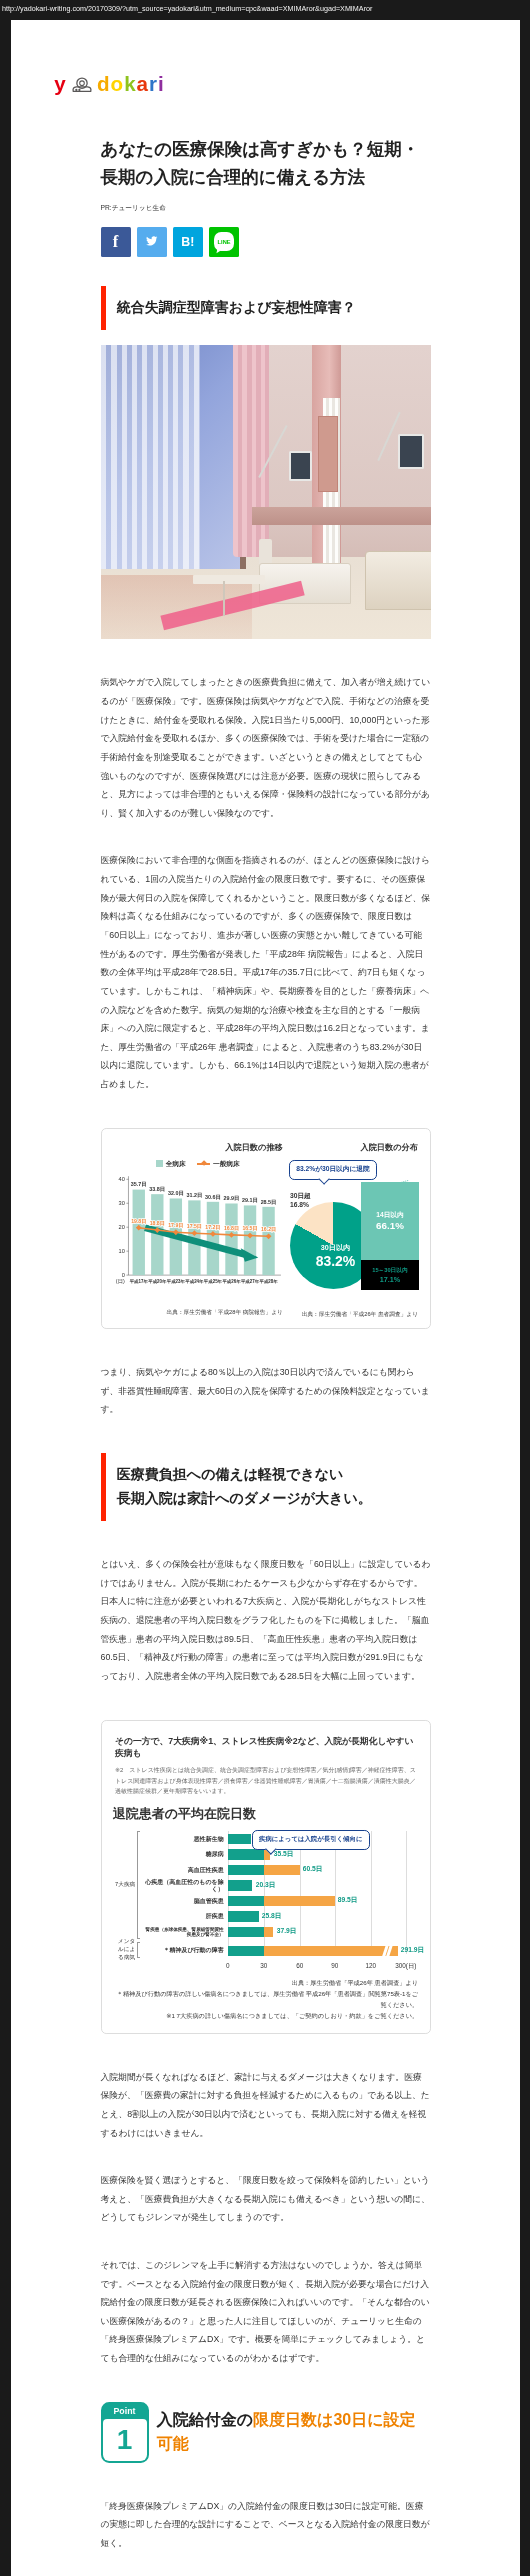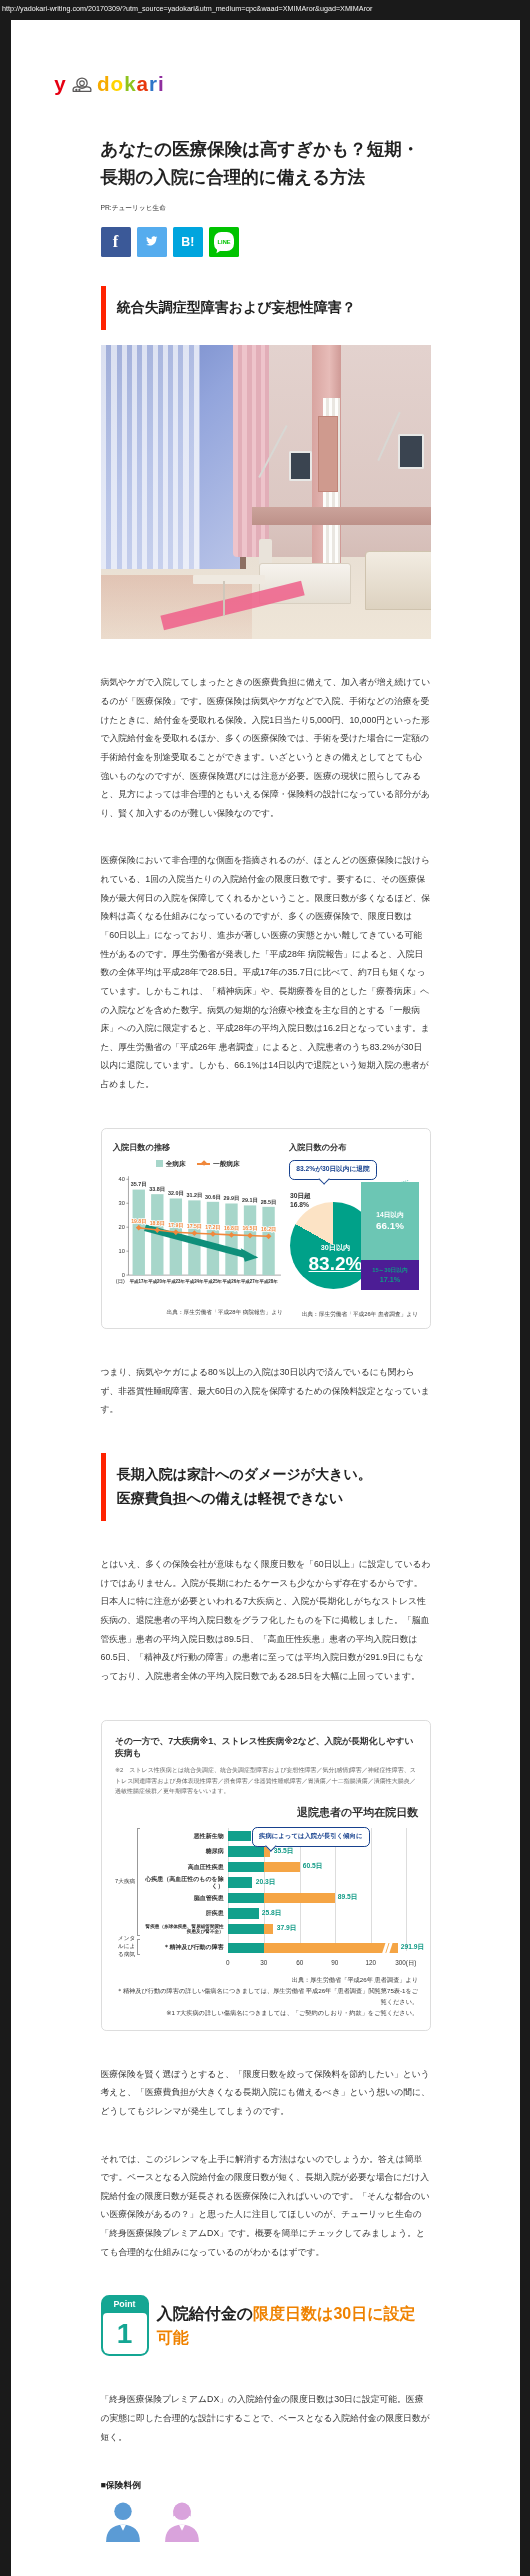--- a/index.html
+++ b/index.html
@@ -107,52 +107,52 @@
   .ph-tleg { position:absolute; left:37%; top:80%; width:2.6px; height:12%; background:#cfc7bb; }
 
   
   .chartbox {
     width:330px; margin:24px auto; border:0.5px solid #ddd; border-radius:5.2px;
     background:#fff; padding:13.4px 11.3px 11.3px 11.3px;
   }
   .cb-cols { display:flex; gap:6.2px; }
   .cb-left { width:170px; }
   .cb-right { width:129px; position:relative; }
-  .cb-title { text-align:left; font-size:8.2px; font-weight:bold; color:#333; }
+  .cb-title { text-align:right; font-size:8.2px; font-weight:bold; color:#333; }
   .legend { display:flex; justify-content:center; gap:11.3px; margin:7.2px 0 2.1px 0; font-size:6.7px; font-weight:bold; }
   .legend .sw { display:inline-block; width:7.2px; height:7.2px; margin-right:2.6px; vertical-align:-1px; }
   .legend .ln { display:inline-block; width:13.4px; height:2.1px; margin-right:2.6px; vertical-align:1.5px; position:relative; }
   .legend .ln:after { content:""; position:absolute; left:4.6px; top:-2.1px; width:4.1px; height:4.1px; transform:rotate(45deg); background:inherit; }
   .cb-source { text-align:right; font-size:5.7px; color:#333; margin-top:5.2px; }
 
   
   .callout {
     position:absolute; left:0; top:17.5px; border:1.5px solid #17418e; border-radius:5.2px;
     background:#fff; color:#17418e; font-size:6.7px; font-weight:bold; padding:4.6px 6.2px; white-space:nowrap; z-index:3;
   }
   .callout:after {
     content:""; position:absolute; left:30px; bottom:-4.6px; width:7.2px; height:7.2px;
     background:#fff; border-right:1.5px solid #17418e; border-bottom:1.5px solid #17418e; transform:rotate(45deg);
   }
   .pie { position:absolute; left:1px; top:60px; width:87px; height:87px; border-radius:50%; }
   .pie-label-out { position:absolute; left:1px; top:49px; font-size:6.7px; font-weight:bold; color:#333; line-height:1.35; z-index:2; }
   .pie-label-in { position:absolute; left:15.5px; top:101px; width:62px; text-align:center; color:#fff; z-index:2; }
   .pie-label-in .a { font-size:7.2px; font-weight:bold; display:block; }
-  .pie-label-in .b { font-size:19px; font-weight:bold; display:block; line-height:1.15;text-decoration:underline; }
+  .pie-label-in .b { font-size:14px; font-weight:bold; display:block; line-height:1.15; }
   .stackbar { position:absolute; right:-1px; top:40px; width:58px; z-index:2; }
   .stackbar .seg1 { height:78px; display:flex; flex-direction:column; align-items:center; justify-content:center; color:#fff; font-weight:bold; }
   .stackbar .seg1 .a { font-size:6.7px; } .stackbar .seg1 .b { font-size:9.8px; }
   .stackbar .seg2 { height:30px; display:flex; flex-direction:column; align-items:center; justify-content:center; color:#0f9a85; font-weight:bold; }
   .stackbar .seg2 .a { font-size:5.7px; } .stackbar .seg2 .b { font-size:7.2px; }
   .dotline { position:absolute; border-top:1.5px dotted #6cc6b4; z-index:1; }
 
   
   .stay-head { font-size:8.8px; font-weight:bold; color:#333; margin:2.1px 0 5.2px 2.1px; }
   .stay-note { font-size:6px; color:#666; line-height:1.7; margin:0 0 9.3px 2.1px; }
-  .stay-title { text-align:right; font-size:11px; font-weight:bold; margin:3.1px 0 8.2px 0; }
+  .stay-title { text-align:left; font-size:13px; font-weight:bold; margin:3.1px 0 8.2px 0; }
   .stay-wrap { display:flex; }
   .stay-groups { width:32px; display:flex; flex-direction:column; }
   .stay-grouplabel { font-size:5.7px; color:#333; text-align:right; padding-right:1.5px; display:flex; align-items:center; justify-content:flex-end; }
   .stay-bracket { width:3.6px; border:0.5px solid #999; border-right:none; align-self:stretch; }
   .stay-plotcol { flex:1; position:relative; }
   .stay-grid { position:absolute; top:0; bottom:17.5px; width:0.5px; background:#ddd; }
   .stay-row { position:relative; height:15.5px; display:flex; align-items:center; }
   .stay-rlabel { width:83px; text-align:right; padding-right:4.1px; font-size:6px; font-weight:bold; color:#333; line-height:1.15; flex:none; }
   .stay-barzone { position:relative; height:10.3px; flex:1; }
   .stay-bar { position:absolute; top:0; height:10.3px; }
@@ -344,35 +344,35 @@
         <div class="pie" id="pie-circle" style="background: conic-gradient(rgb(0, 161, 137) 0deg, rgb(0, 161, 137) 83.2%, rgb(252, 227, 197) 83.2%, rgb(252, 227, 197) 100%);"></div>
         <div class="pie-label-in" id="pie-in-label">
             <span class="a">30日以内</span>
             <span class="b">83.2%</span>
           </div>
         <div class="stackbar" id="stackbar">
             <div class="seg1" style="background: rgb(108, 198, 180);">
               <div class="a">14日以内</div>
               <div class="b">66.1%</div>
             </div>
-            <div class="seg2" style="background: #4c1d95;">
+            <div class="seg2" style="background: #000000;">
               <div class="a">15～30日以内</div>
               <div class="b">17.1%</div>
             </div>
           </div>
         <div class="cb-source" style="position:absolute;bottom:-2.1px;right:0;">出典：厚生労働省「平成26年 患者調査」より</div>
       </div>
     </div>
   </div>
 
   <p class="para">つまり、病気やケガによる80％以上の入院は30日以内で済んでいるにも関わらず、非器質性睡眠障害、最大60日の入院を保障するための保険料設定となっています。</p>
 
   <div class="h2" style="border-left-color: rgb(255, 34, 0);">
+    <div>医療費負担への備えは軽視できない</div>
     <div>長期入院は家計へのダメージが大きい。</div>
-    <div>医療費負担への備えは軽視できない</div>
   </div>
 
   <p class="para">とはいえ、多くの保険会社が意味もなく限度日数を「60日以上」に設定しているわけではありません。入院が長期にわたるケースも少なからず存在するからです。日本人に特に注意が必要といわれる7大疾病と、入院が長期化しがちなストレス性疾病の、退院患者の平均入院日数をグラフ化したものを下に掲載しました。「脳血管疾患」患者の平均入院日数は89.5日、「高血圧性疾患」患者の平均入院日数は60.5日、「精神及び行動の障害」の患者に至っては平均入院日数が291.9日にもなっており、入院患者全体の平均入院日数である28.5日を大幅に上回っています。</p>
 
   <div class="chartbox">
     <div class="stay-head">その一方で、7大疾病※1、ストレス性疾病※2など、入院が長期化しやすい疾病も</div>
     <div class="stay-note">※2　ストレス性疾病とは統合失調症、統合失調症型障害および妄想性障害／気分[感情]障害／神経症性障害、ストレス関連障害および身体表現性障害／摂食障害／非器質性睡眠障害／胃潰瘍／十二指腸潰瘍／潰瘍性大腸炎／過敏性腸症候群／更年期障害をいいます。</div>
     <div class="stay-title">退院患者の平均在院日数</div>
     <div id="stay-chart">
         <div class="stay-wrap">
@@ -466,20 +466,21 @@
             </div>
             <div class="stay-callout">疾病によっては入院が長引く傾向に</div>
           </div>
         </div>
       </div>
     <div class="stay-src">出典：厚生労働省「平成26年 患者調査」より</div>
     <div class="stay-note2">＊精神及び行動の障害の詳しい傷病名につきましては、厚生労働省 平成26年「患者調査」閲覧第75表-1をご覧ください。</div>
     <div class="stay-note2">※1 7大疾病の詳しい傷病名につきましては、「ご契約のしおり・約款」をご覧ください。</div>
   </div>
 
+  <p class="para">入院期間が長くなればなるほど、家計に与えるダメージは大きくなります。医療保険が、「医療費の家計に対する負担を軽減するために入るもの」である以上、たとえ、8割以上の入院が30日以内で済むといっても、長期入院に対する備えを軽視するわけにはいきません。</p>
   <p class="para">医療保険を賢く選ぼうとすると、「限度日数を絞って保険料を節約したい」という考えと、「医療費負担が大きくなる長期入院にも備えるべき」という想いの間に、どうしてもジレンマが発生してしまうのです。</p>
 
 
   <p class="para">それでは、このジレンマを上手に解消する方法はないのでしょうか。答えは簡単です。ベースとなる入院給付金の限度日数が短く、長期入院が必要な場合にだけ入院給付金の限度日数が延長される医療保険に入ればいいのです。「そんな都合のいい医療保険があるの？」と思った人に注目してほしいのが、チューリッヒ生命の「終身医療保険プレミアムDX」です。概要を簡単にチェックしてみましょう。とても合理的な仕組みになっているのがわかるはずです。</p>
 
   <div class="point-row">
     <div class="point-badge">
       <div class="pb-top">Point</div>
       <div class="pb-num">1</div>
     </div>

